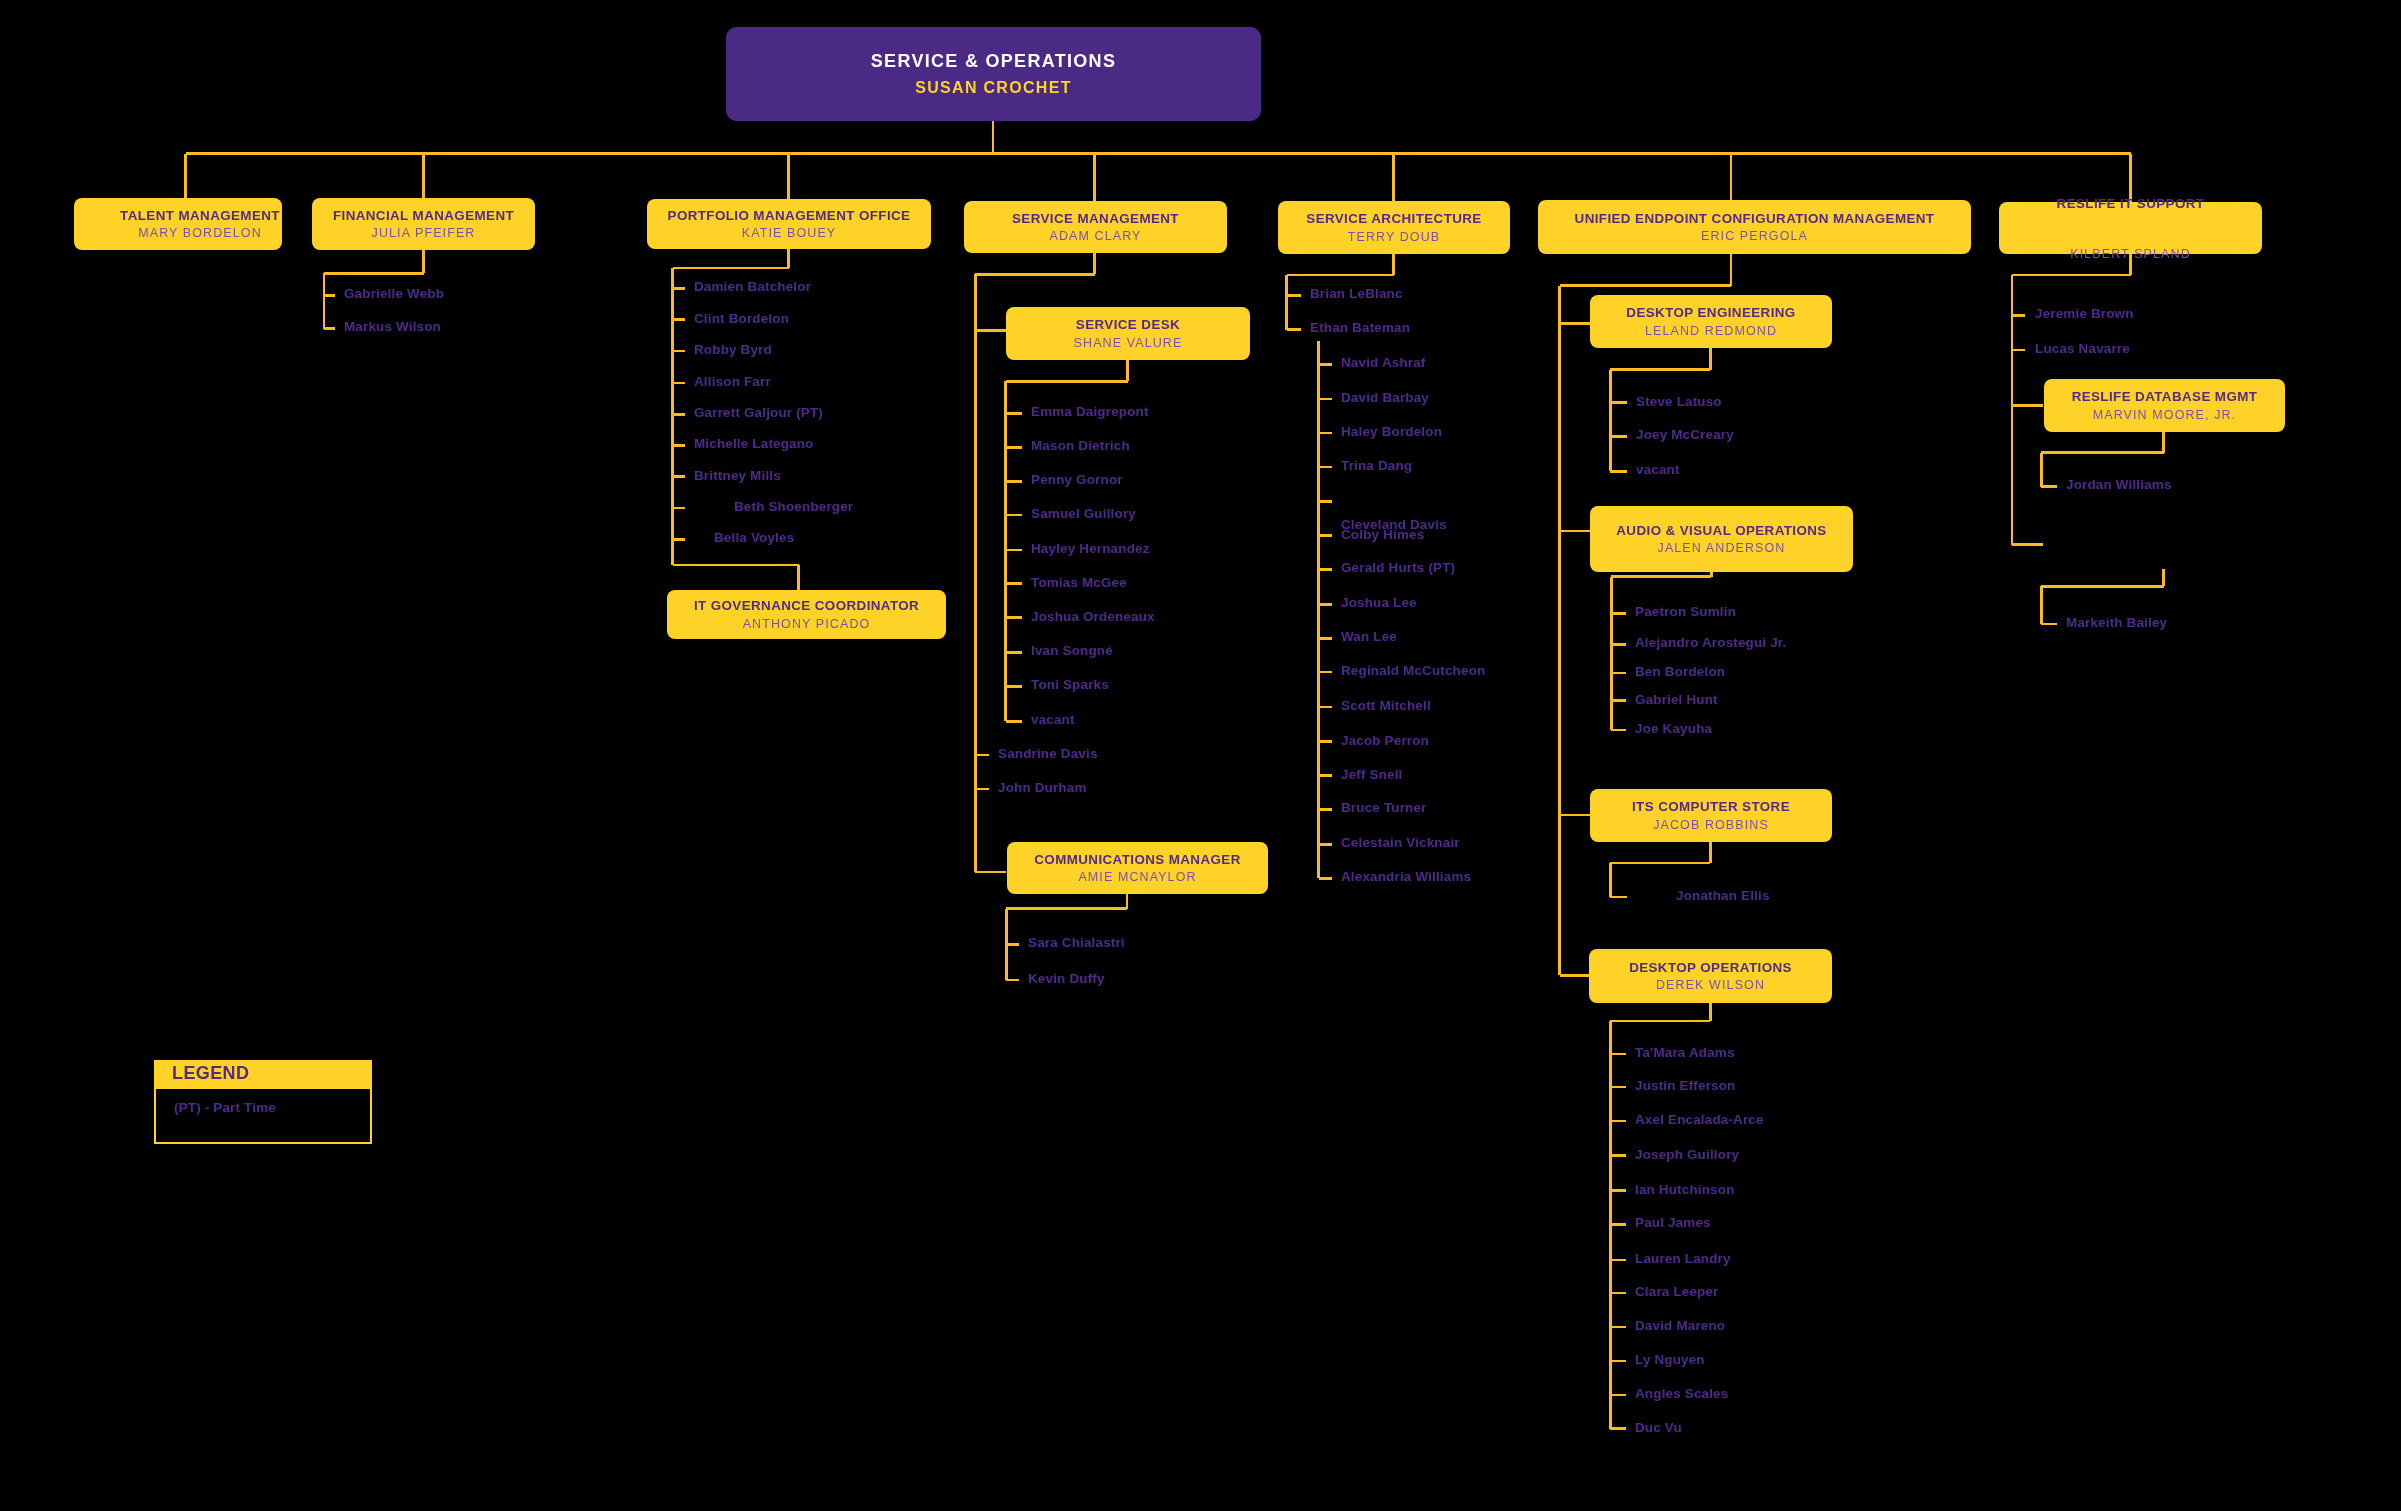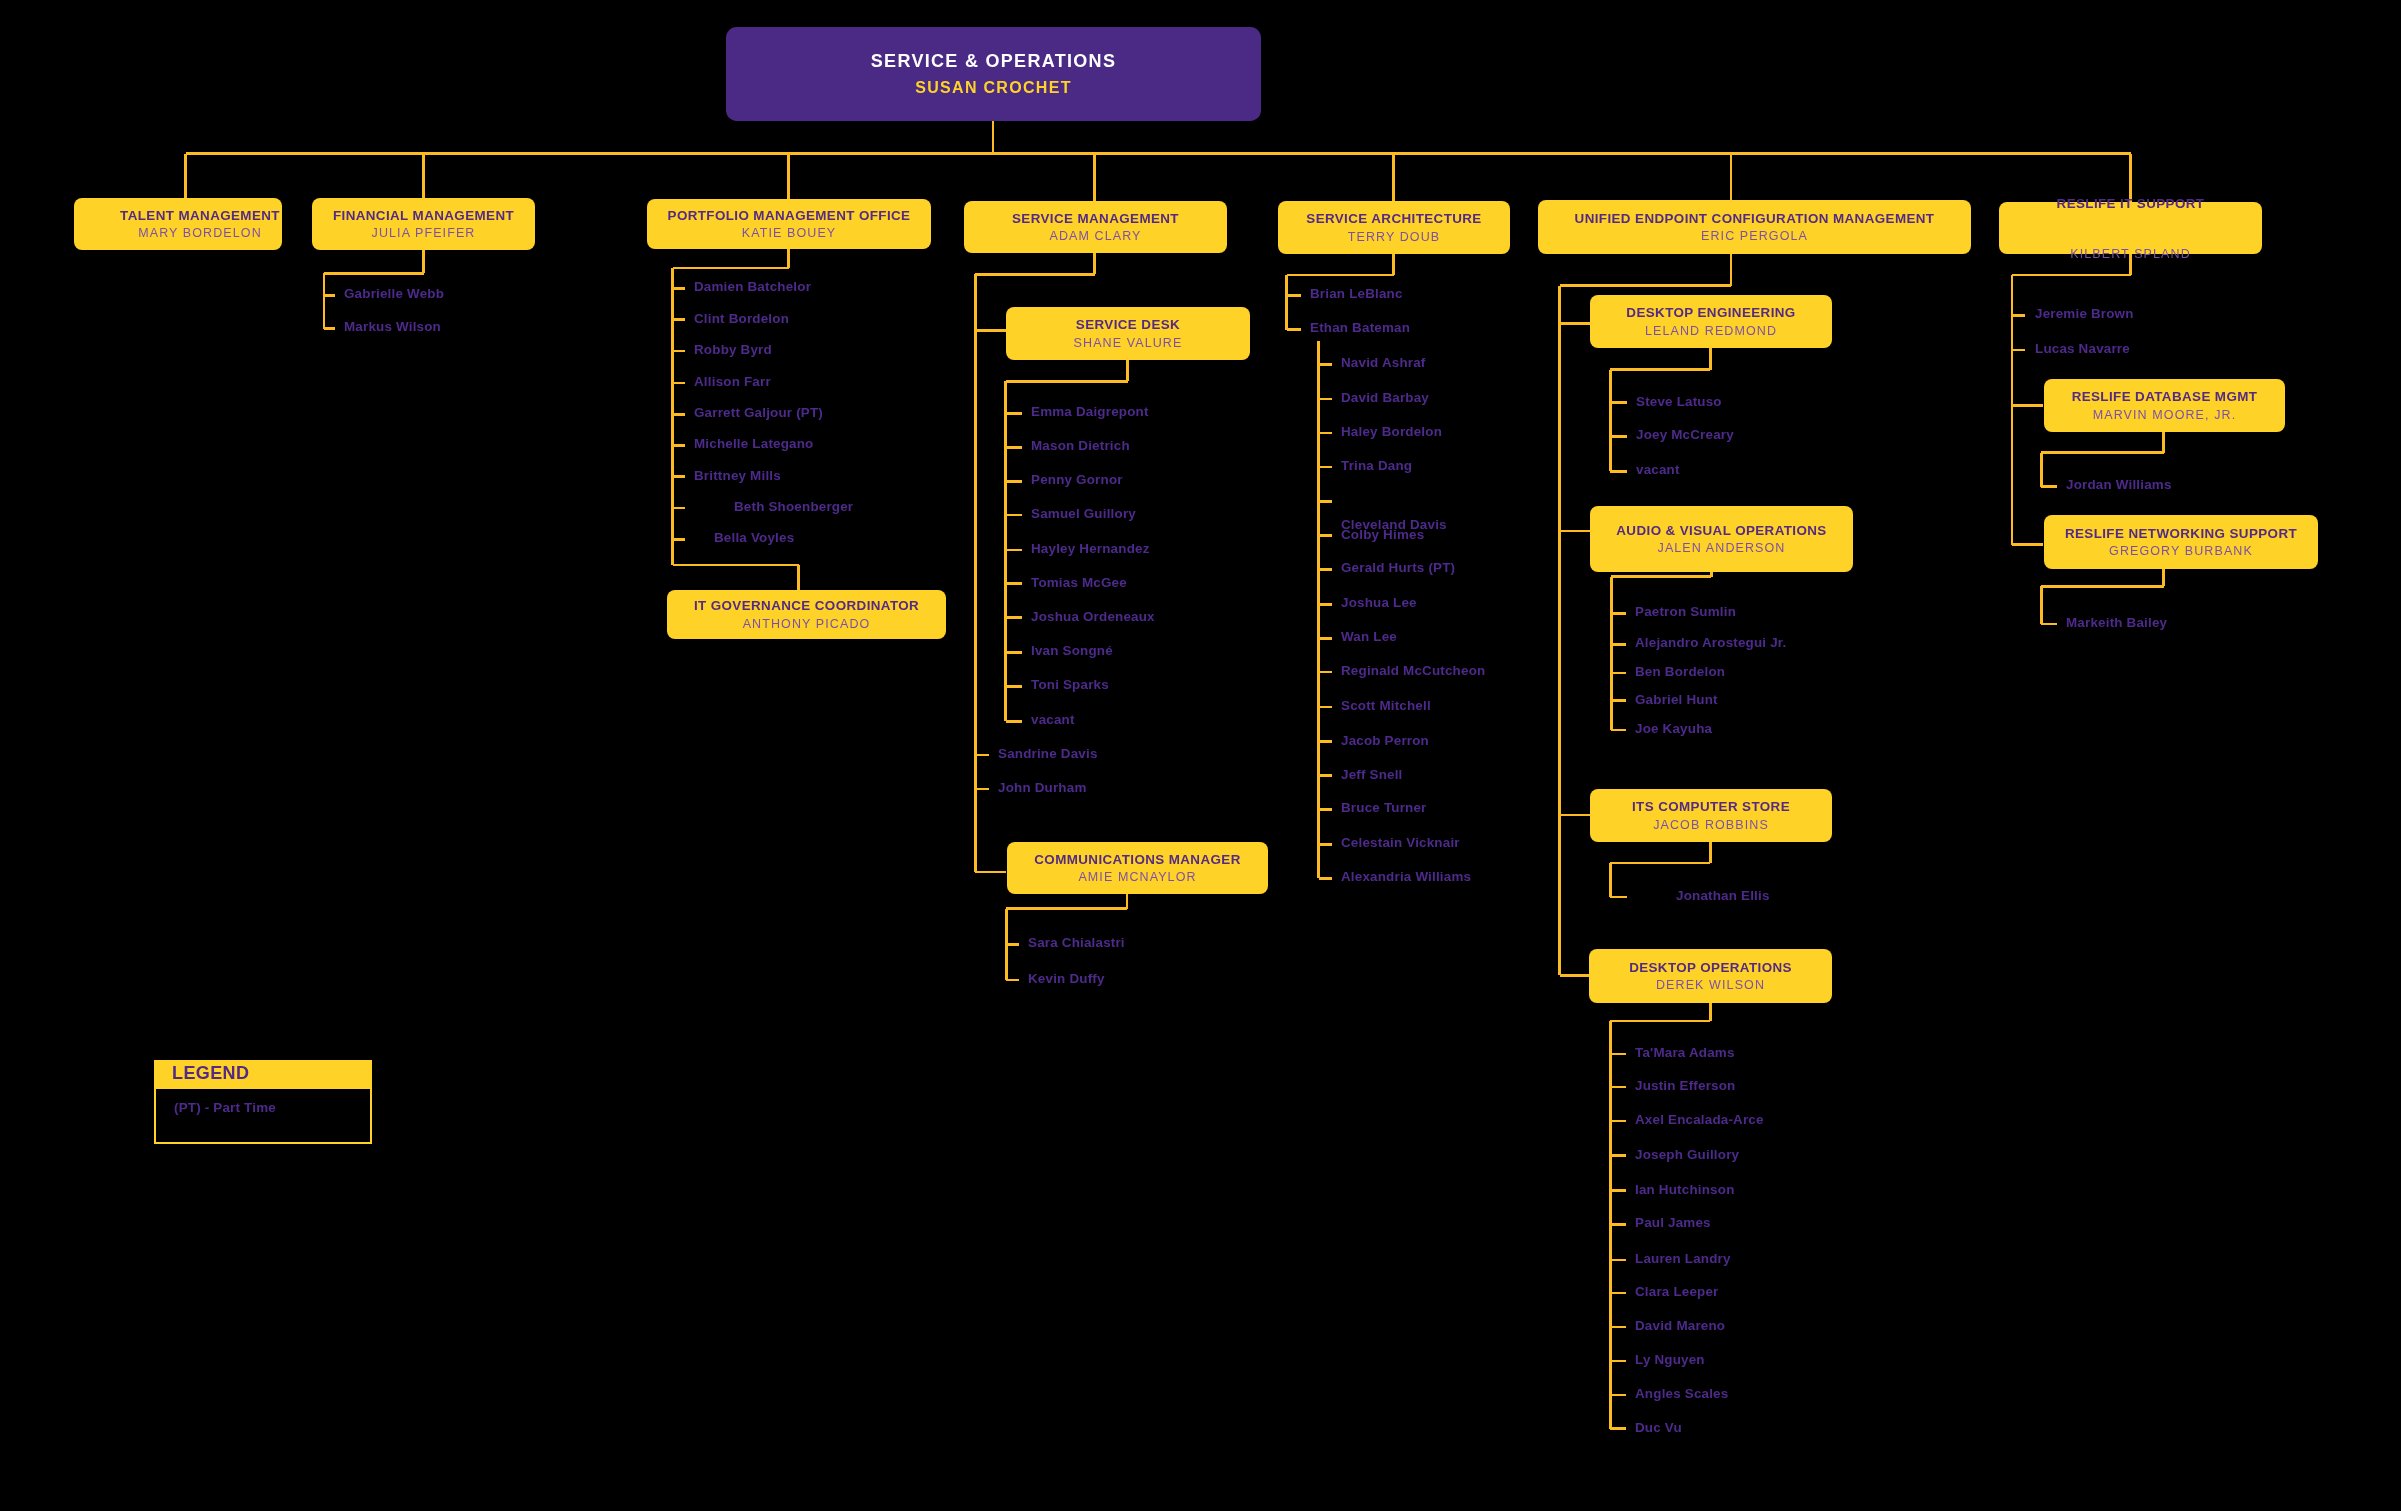--- a/index.html
+++ b/index.html
@@ -233,24 +233,20 @@
     <div class="obox-name">JACOB ROBBINS</div>
   </div>
   <div class="obox" id="b-desktop_ops" style="left: 1589px; top: 949px; width: 243px; height: 54px;">
     <div class="obox-title">DESKTOP OPERATIONS</div>
     <div class="obox-name">DEREK WILSON</div>
   </div>
   <div class="obox" id="b-reslife_db" style="left: 2044px; top: 379px; width: 241px; height: 53px;">
     <div class="obox-title">RESLIFE DATABASE MGMT</div>
     <div class="obox-name">MARVIN MOORE, JR.</div>
   </div>
-  <div class="obox" id="b-reslife_net" style="left: 2044px; top: 515px; width: 274px; height: 54px;">
-    <div class="obox-title">RESLIFE NETWORKING SUPPORT</div>
-    <div class="obox-name">GREGORY BURBANK</div>
-  </div>
 
   <div class="mlist">
       <span class="member" style="left: 344px; top: 286px;">Gabrielle Webb</span>
       <span class="member" style="left: 344px; top: 319px;">Markus Wilson</span>
     </div>
   <div class="mlist">
       <span class="member" style="left: 694px; top: 279px;">Damien Batchelor</span>
       <span class="member" style="left: 694px; top: 311px;">Clint Bordelon</span>
       <span class="member" style="left: 694px; top: 342px;">Robby Byrd</span>
       <span class="member" style="left: 694px; top: 374px;">Allison Farr</span>

